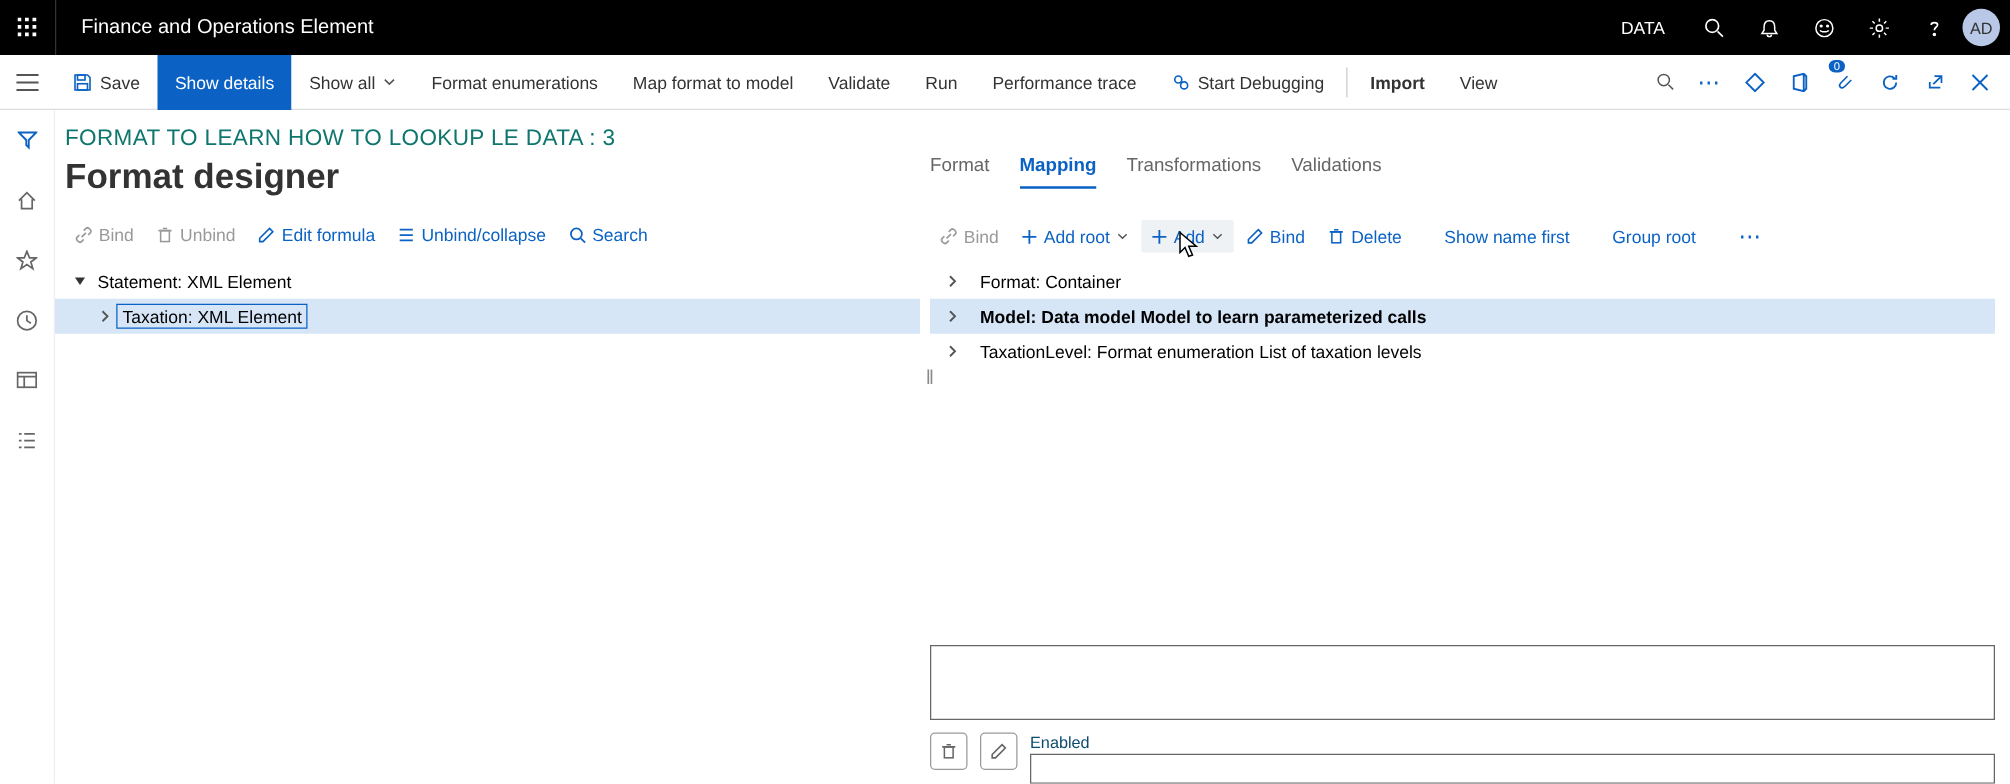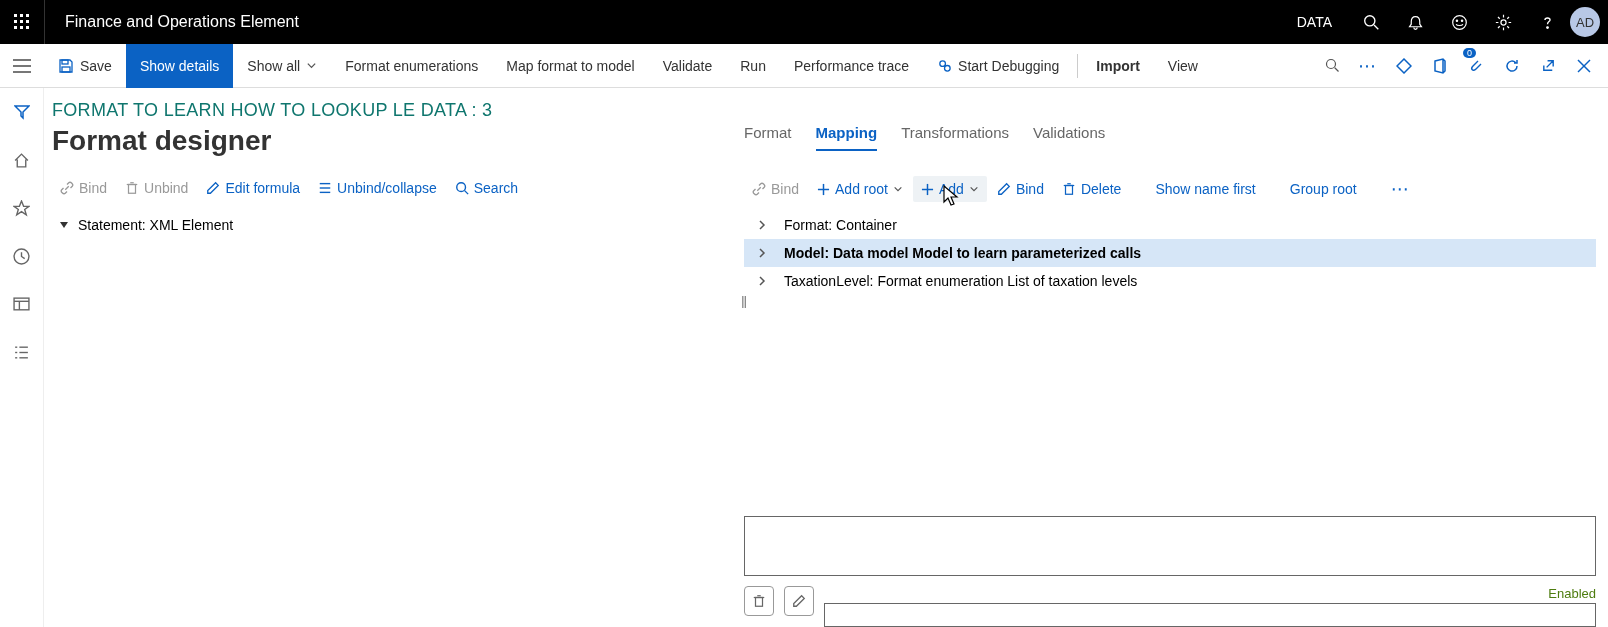--- a/index.html
+++ b/index.html
@@ -53,21 +53,21 @@
 
 .tabs { display:flex; gap:24px; font-size:15px; color:#666; padding: 6px 0 0 0; }
 .tab { padding-bottom:8px; cursor:pointer;margin-top:18px; }
 .tab.active { color:#0b62c4; border-bottom: 2.5px solid #0b62c4; font-weight:600; }
 
 .bottomfields { position:absolute; bottom:0; left:0; right:12px; }
 .bigbox { width:100%; height:60px; border:1px solid #666; background:#fff; margin-bottom:10px; }
 .fieldrow { display:flex; align-items:flex-start; gap:10px; }
 .sqbtn { width:30px; height:30px; border:1px solid #999; border-radius:4px; display:flex; align-items:center; justify-content:center; color:#666; }
 .fieldcol { flex:1; }
-.fieldlabel { font-size:13px; color:#4d7c0f; margin-bottom:2px;text-align:right; }
+.fieldlabel { font-size:13px; color:#0c4a6e; margin-bottom:2px; }
 .fieldinput { width:100%; height:24px; border:1px solid #666; }
 
 .pointer-cursor { position:absolute; pointer-events:none; }
 svg { display:block; }
 </style>
 </head>
 <body>
 
 <div class="topbar">
   <div class="waffle">
@@ -311,20 +311,28 @@
 
       <div class="tree">
         <div class="node" style="padding-left:10px">
           <div class="caret">
               <svg width="10" height="10" viewBox="0 0 10 10" fill="#333">
                 <path d="M1 2 L9 2 L5 8 Z"></path>
               </svg>
             </div>
           <span class="label" style="padding-left:4px">Statement: XML Element</span>
         </div>
+        <div class="node rowsel selected" style="padding-left:30px">
+          <div class="caret">
+              <svg width="10" height="10" viewBox="0 0 10 10" stroke="#555" fill="none" stroke-width="1.5">
+                <path d="M3 1 L7 5 L3 9"></path>
+              </svg>
+            </div>
+          <span class="label">Taxation: XML Element</span>
+        </div>
       </div>
     </div>
 
     <div class="rightpane">
       <div class="splitter">‖</div>
 
       <div class="tabs">
         <div class="tab">Format</div>
         <div class="tab active">Mapping</div>
         <div class="tab">Transformations</div>

